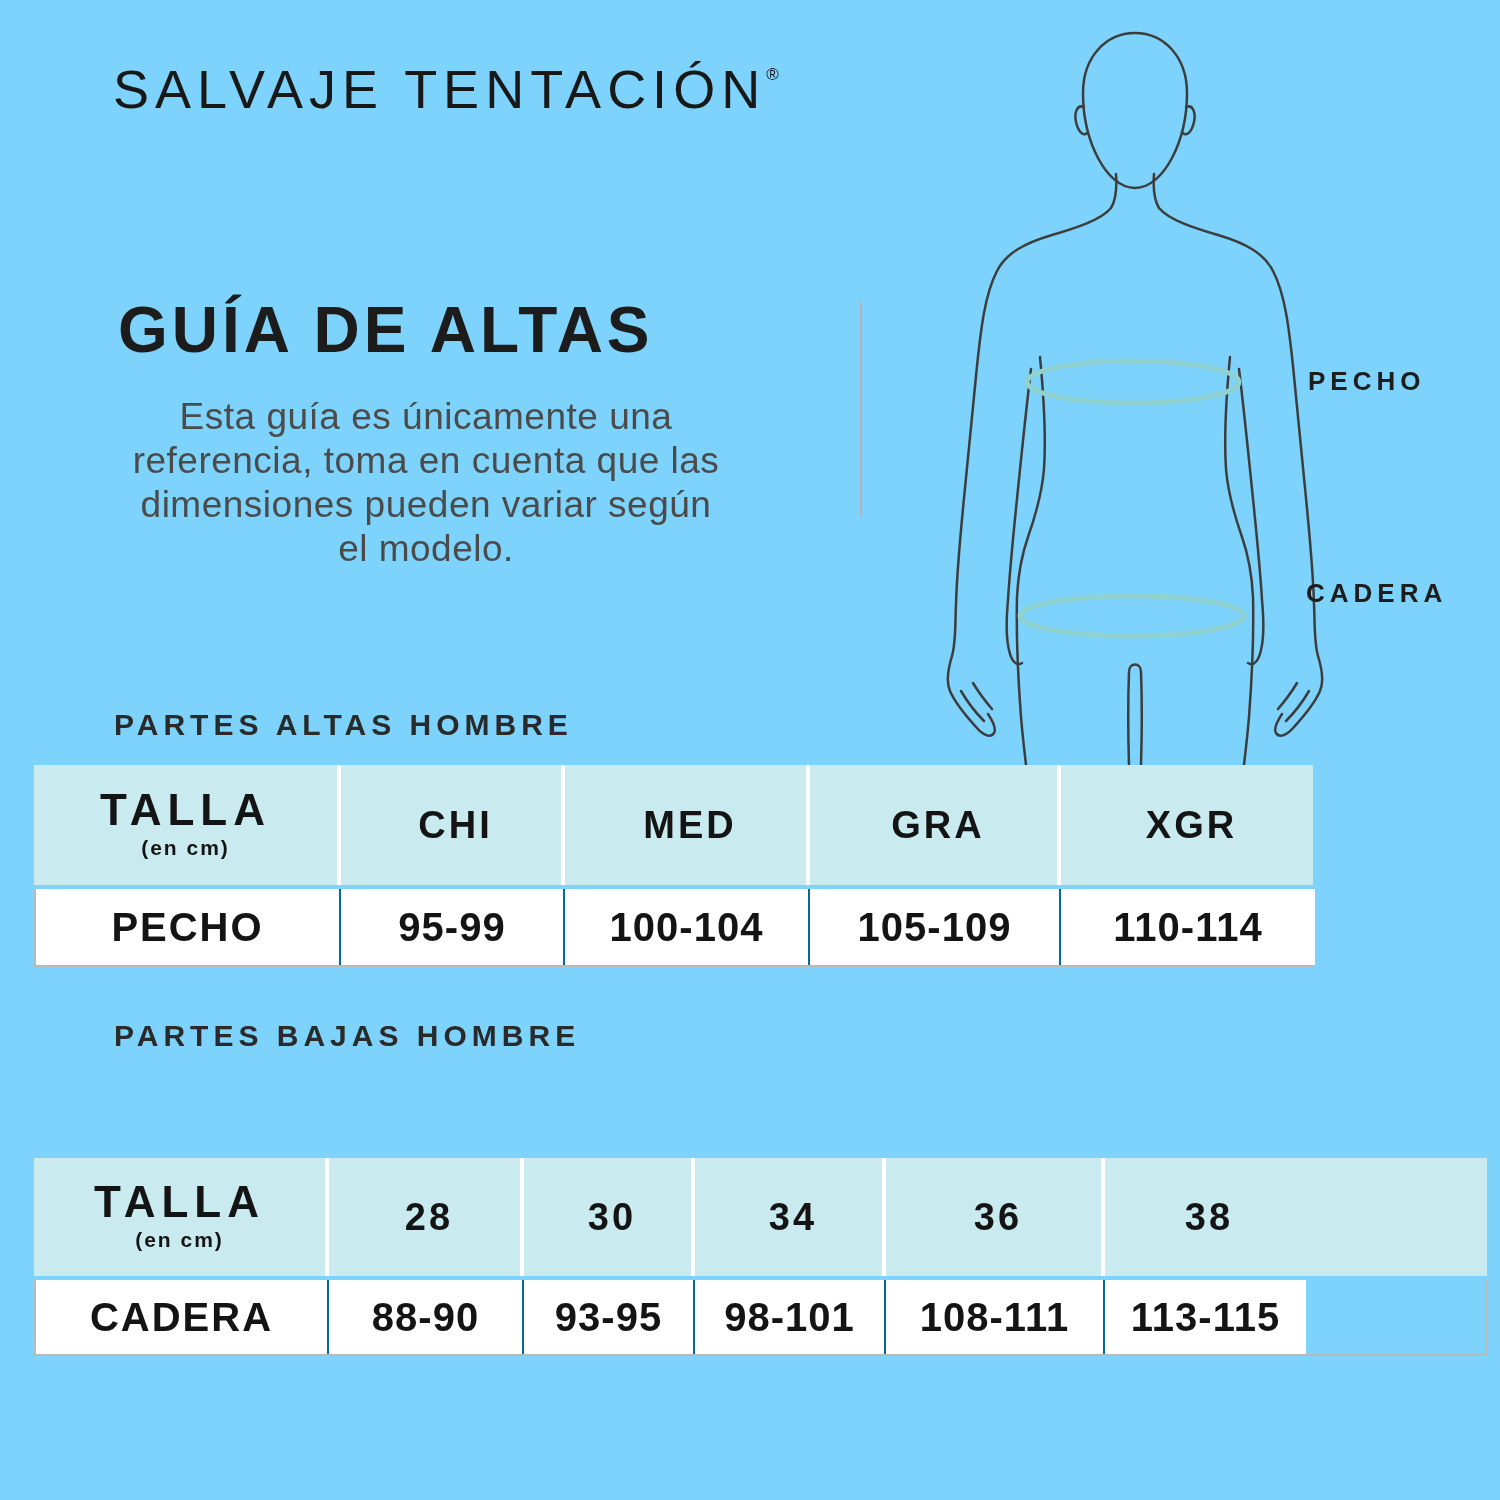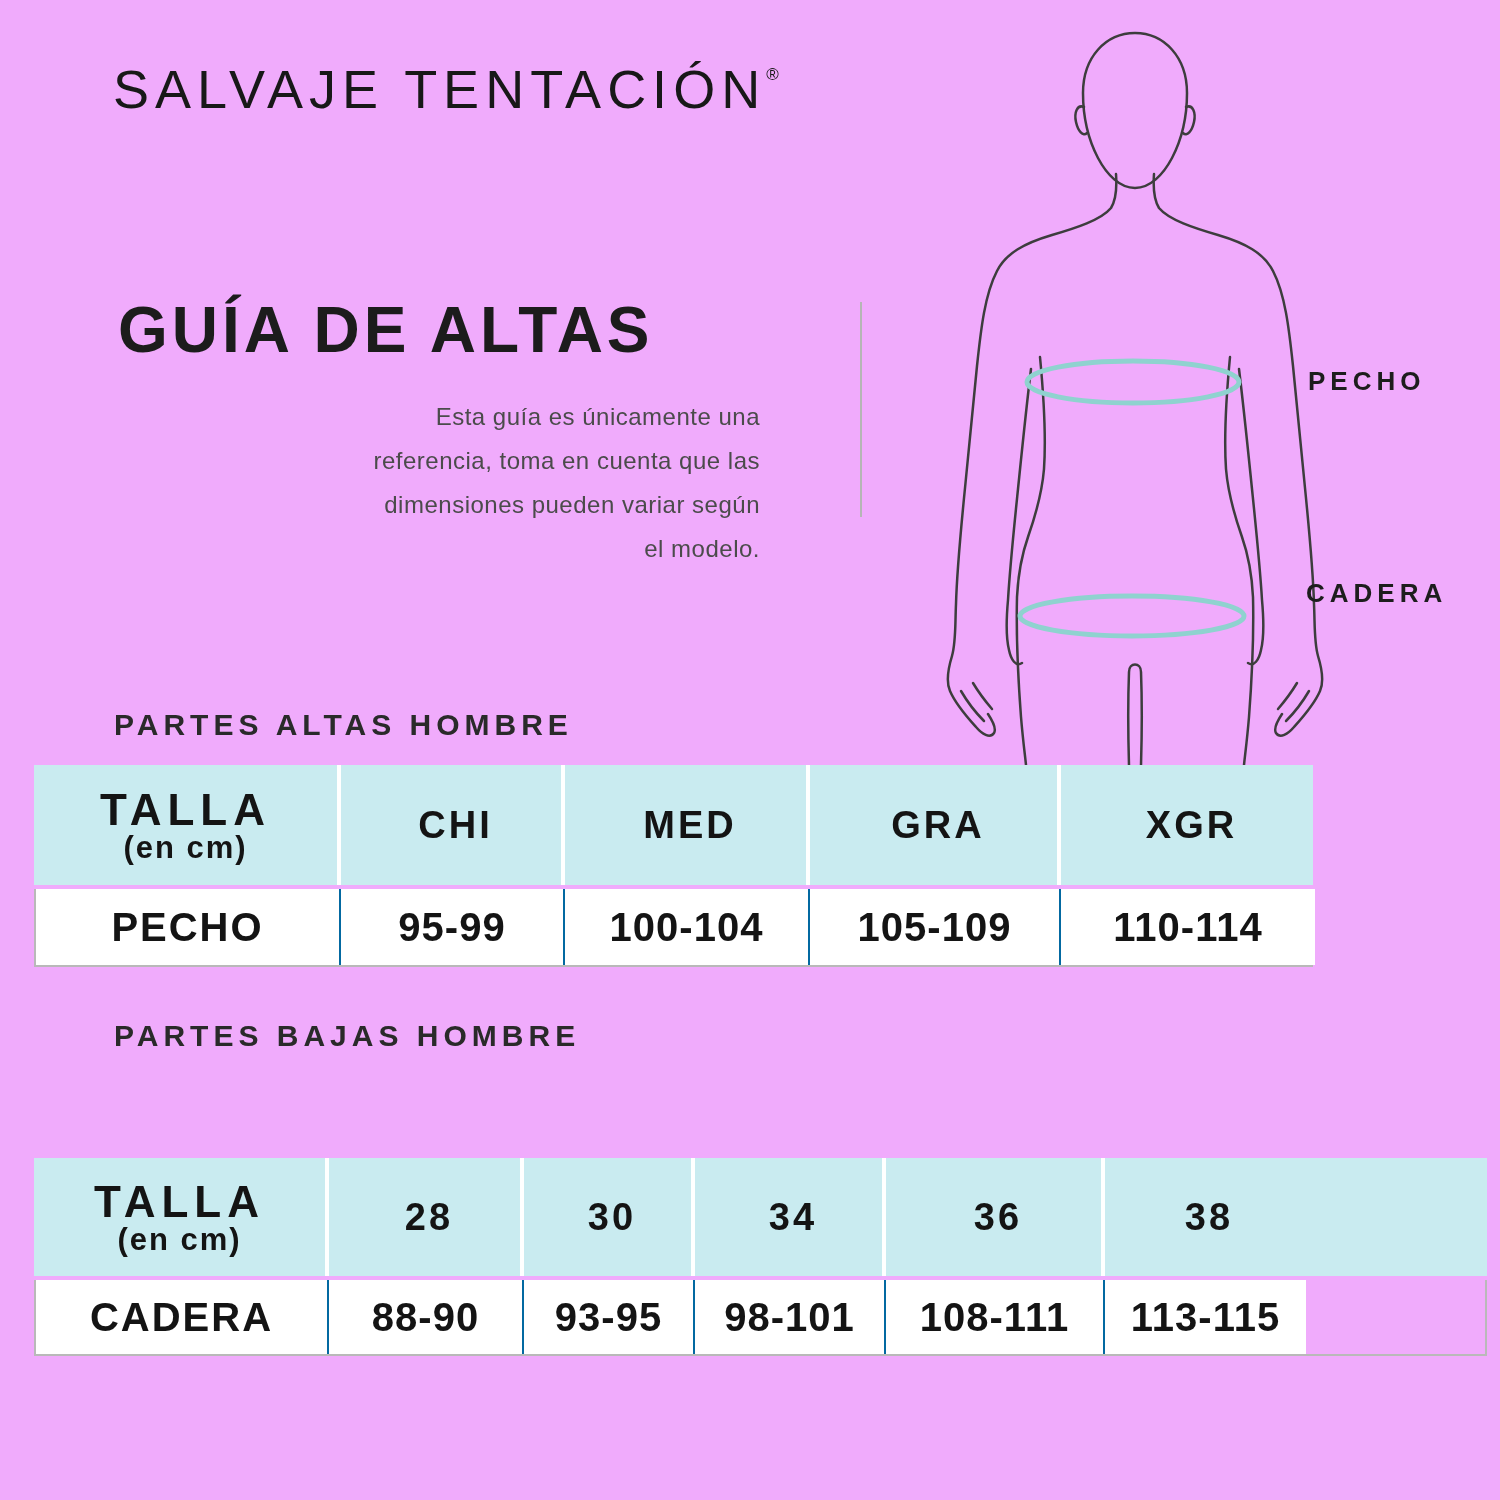--- a/index.html
+++ b/index.html
@@ -1,40 +1,40 @@
 <!DOCTYPE html>
 <html><head>
 <meta charset="utf-8">
 <style>
   html,body{margin:0;padding:0;}
   .page{
     position:relative;
     width:1500px;height:1500px;
-    background:#f0abfc;
+    background:#7dd3fc;
     overflow:hidden;
     font-family:"Liberation Sans", sans-serif;
     color:#1d1d1d;
   }
   
   .brand{
     position:absolute;left:113px;top:58px;
     font-size:54px;font-weight:500;letter-spacing:6px;
     color:#181818;white-space:nowrap;
   }
   .brand sup{font-size:17px;letter-spacing:0;vertical-align:28px;}
   
   .intro{position:absolute;left:92px;top:293px;width:668px;}
   .intro h1{
     margin:0 0 28px 0;padding-left:26px;
     font-size:64px;font-weight:700;letter-spacing:4px;
     color:#1c1c1c;white-space:nowrap;
   }
   .intro .desc{
-    text-align:right;
-    font-size:24px;line-height:44px;letter-spacing:0.5px;
+    text-align:center;
+    font-size:37px;line-height:44px;letter-spacing:0.5px;
     color:#4b4b4b;
   }
   
   .divider{
     position:absolute;left:860px;top:302px;
     width:2px;height:215px;background:#b5b5b5;
   }
   
   .figure{position:absolute;left:930px;top:20px;width:570px;height:745px;}
   .figure svg{display:block;width:100%;height:100%;}
@@ -70,21 +70,21 @@
   .cell{
     display:flex;flex-direction:column;align-items:center;justify-content:center;
     box-sizing:border-box;
   }
   .thead .cell{border-left:4px solid #ffffff;}
   .thead .cell:first-child{border-left:none;}
   .tbody .cell{border-left:2px solid #0369a1;background:#ffffff;}
   .tbody .cell:first-child{border-left:none;}
   .h-col{font-size:38px;font-weight:700;letter-spacing:3px;color:#141414;padding-left:9px;}
   .h-size{font-size:44px;font-weight:700;letter-spacing:6px;color:#141414;line-height:46px;}
-  .h-unit{font-size:31px;font-weight:600;letter-spacing:2px;color:#141414;line-height:30px;}
+  .h-unit{font-size:21px;font-weight:600;letter-spacing:2px;color:#141414;line-height:30px;}
   .d-label{font-size:40px;font-weight:700;letter-spacing:2px;color:#141414;}
   .d-val{font-size:40px;font-weight:600;letter-spacing:1px;color:#141414;}
 </style>
 </head>
 <body>
 
 <div class="page">
 
   <div class="brand">
     <span>SALVAJE TENTACIÓN</span><sup>®</sup>

